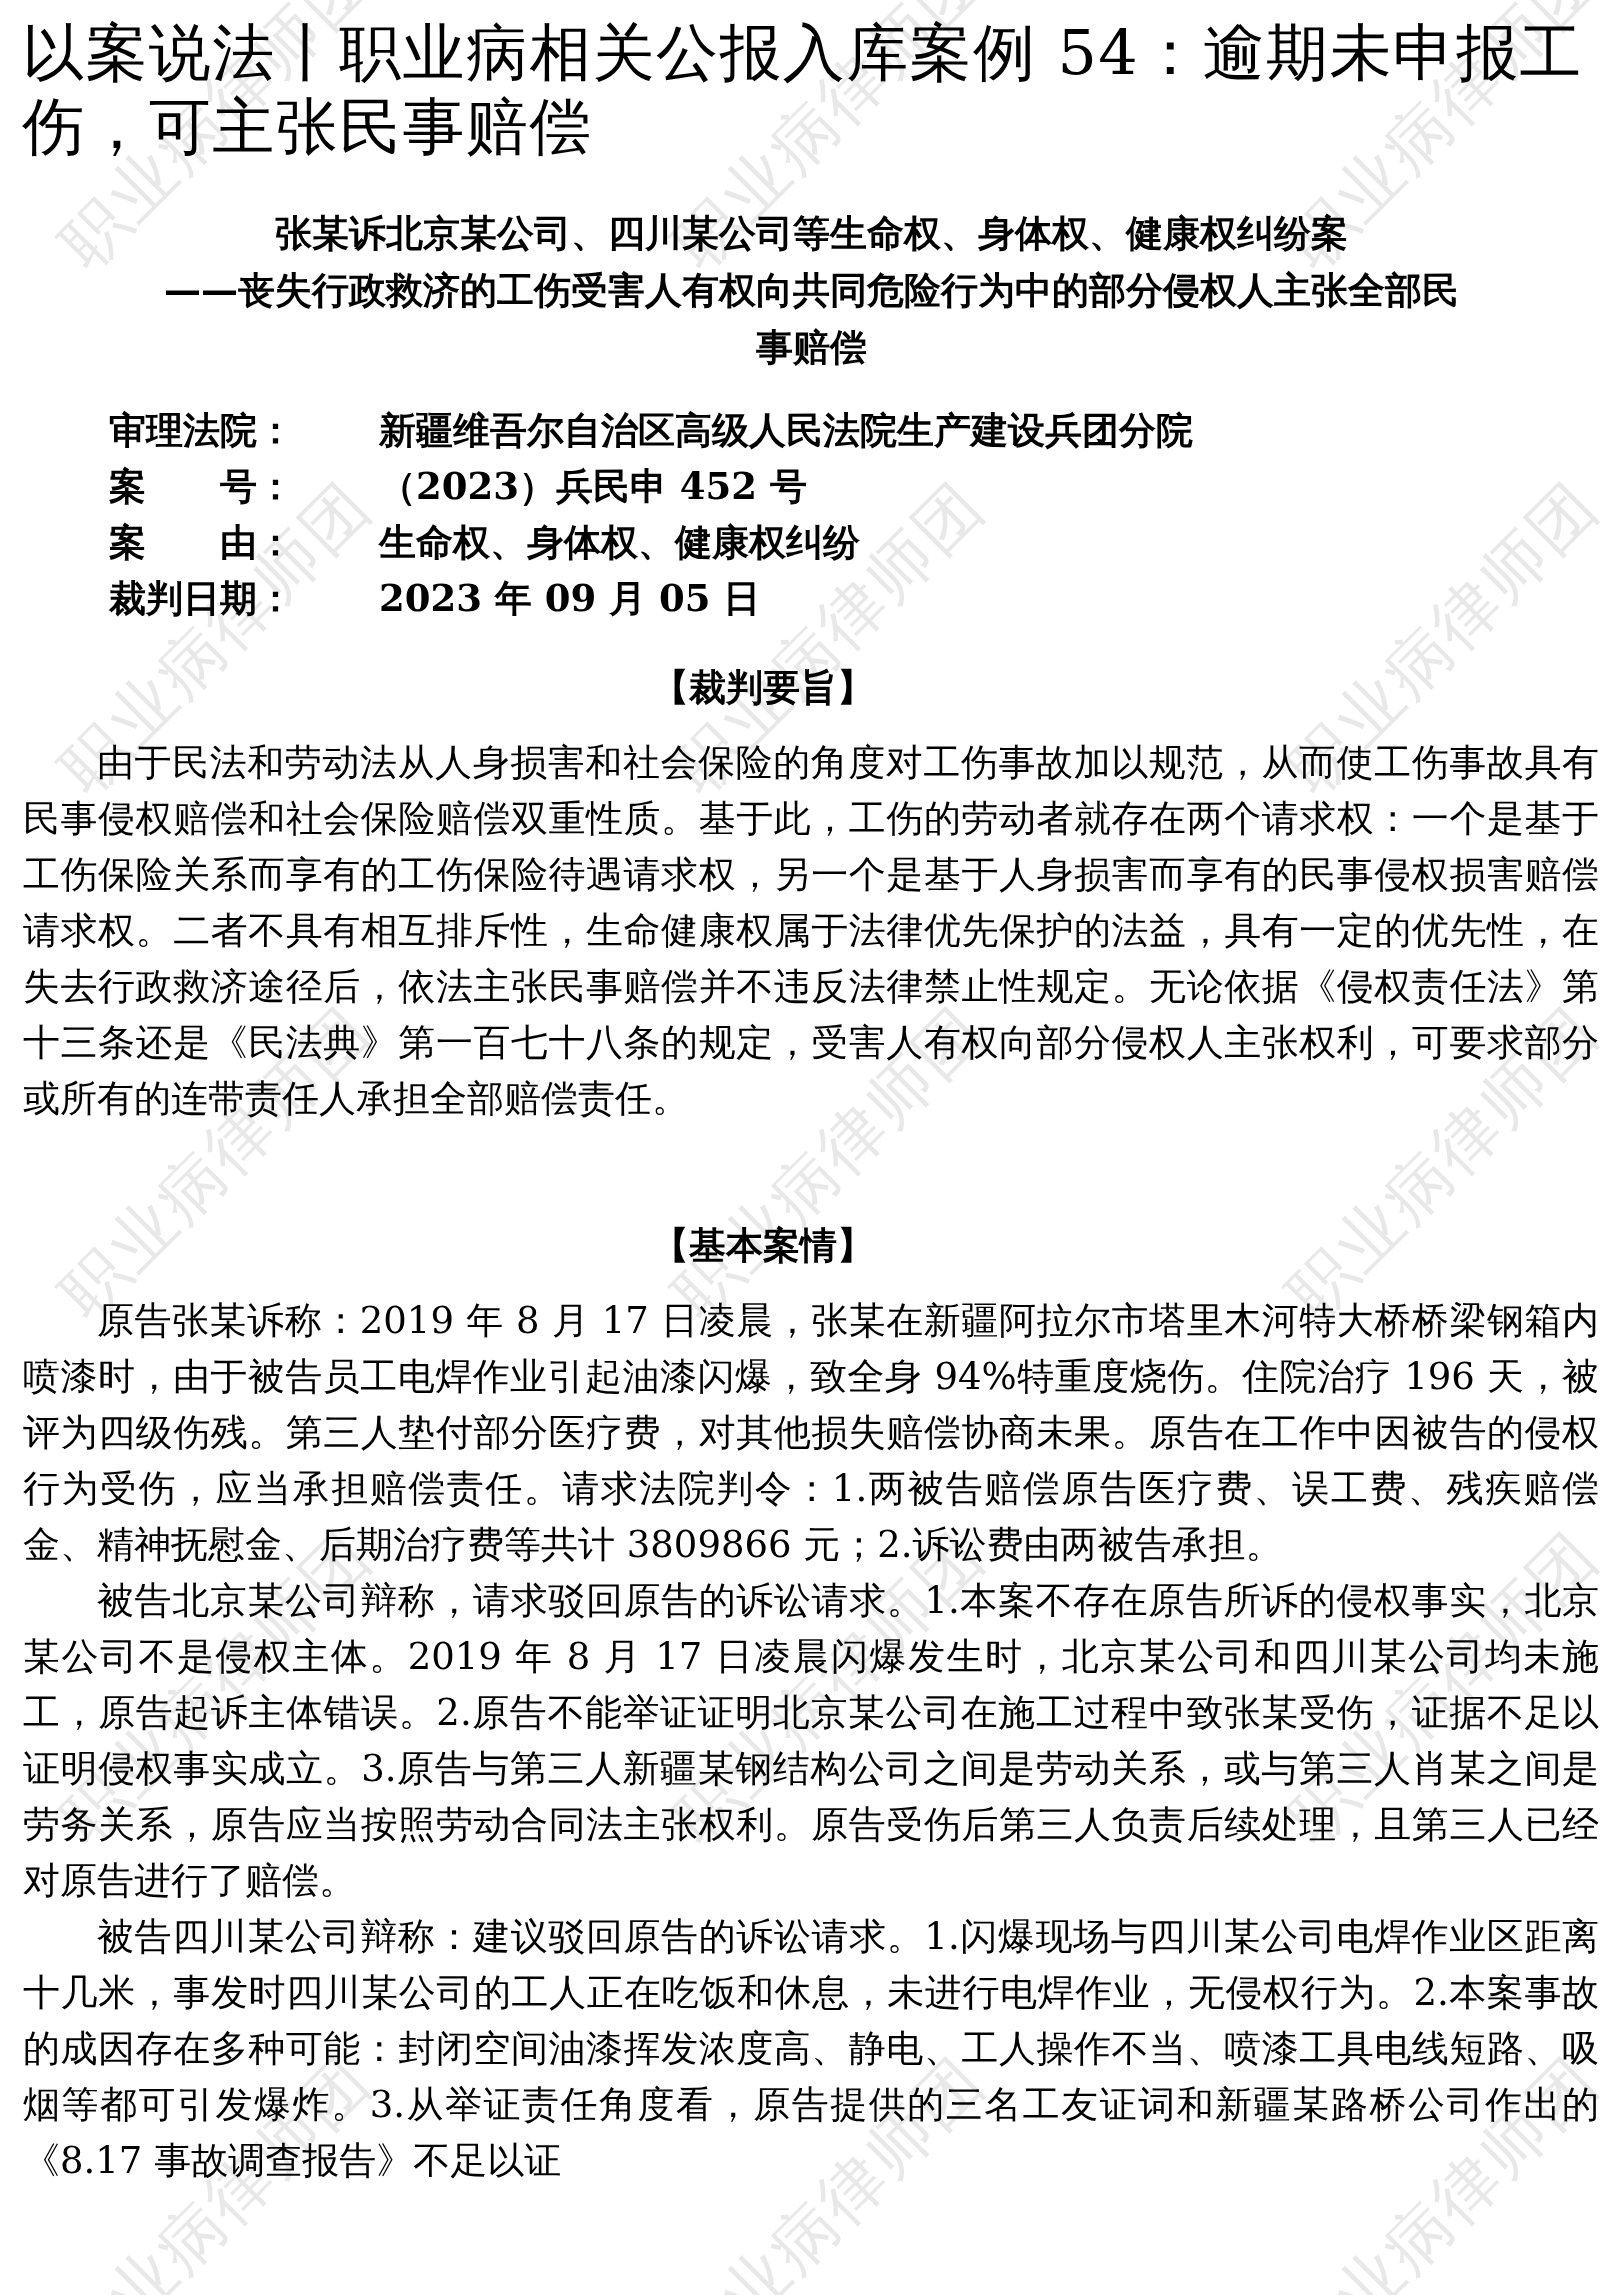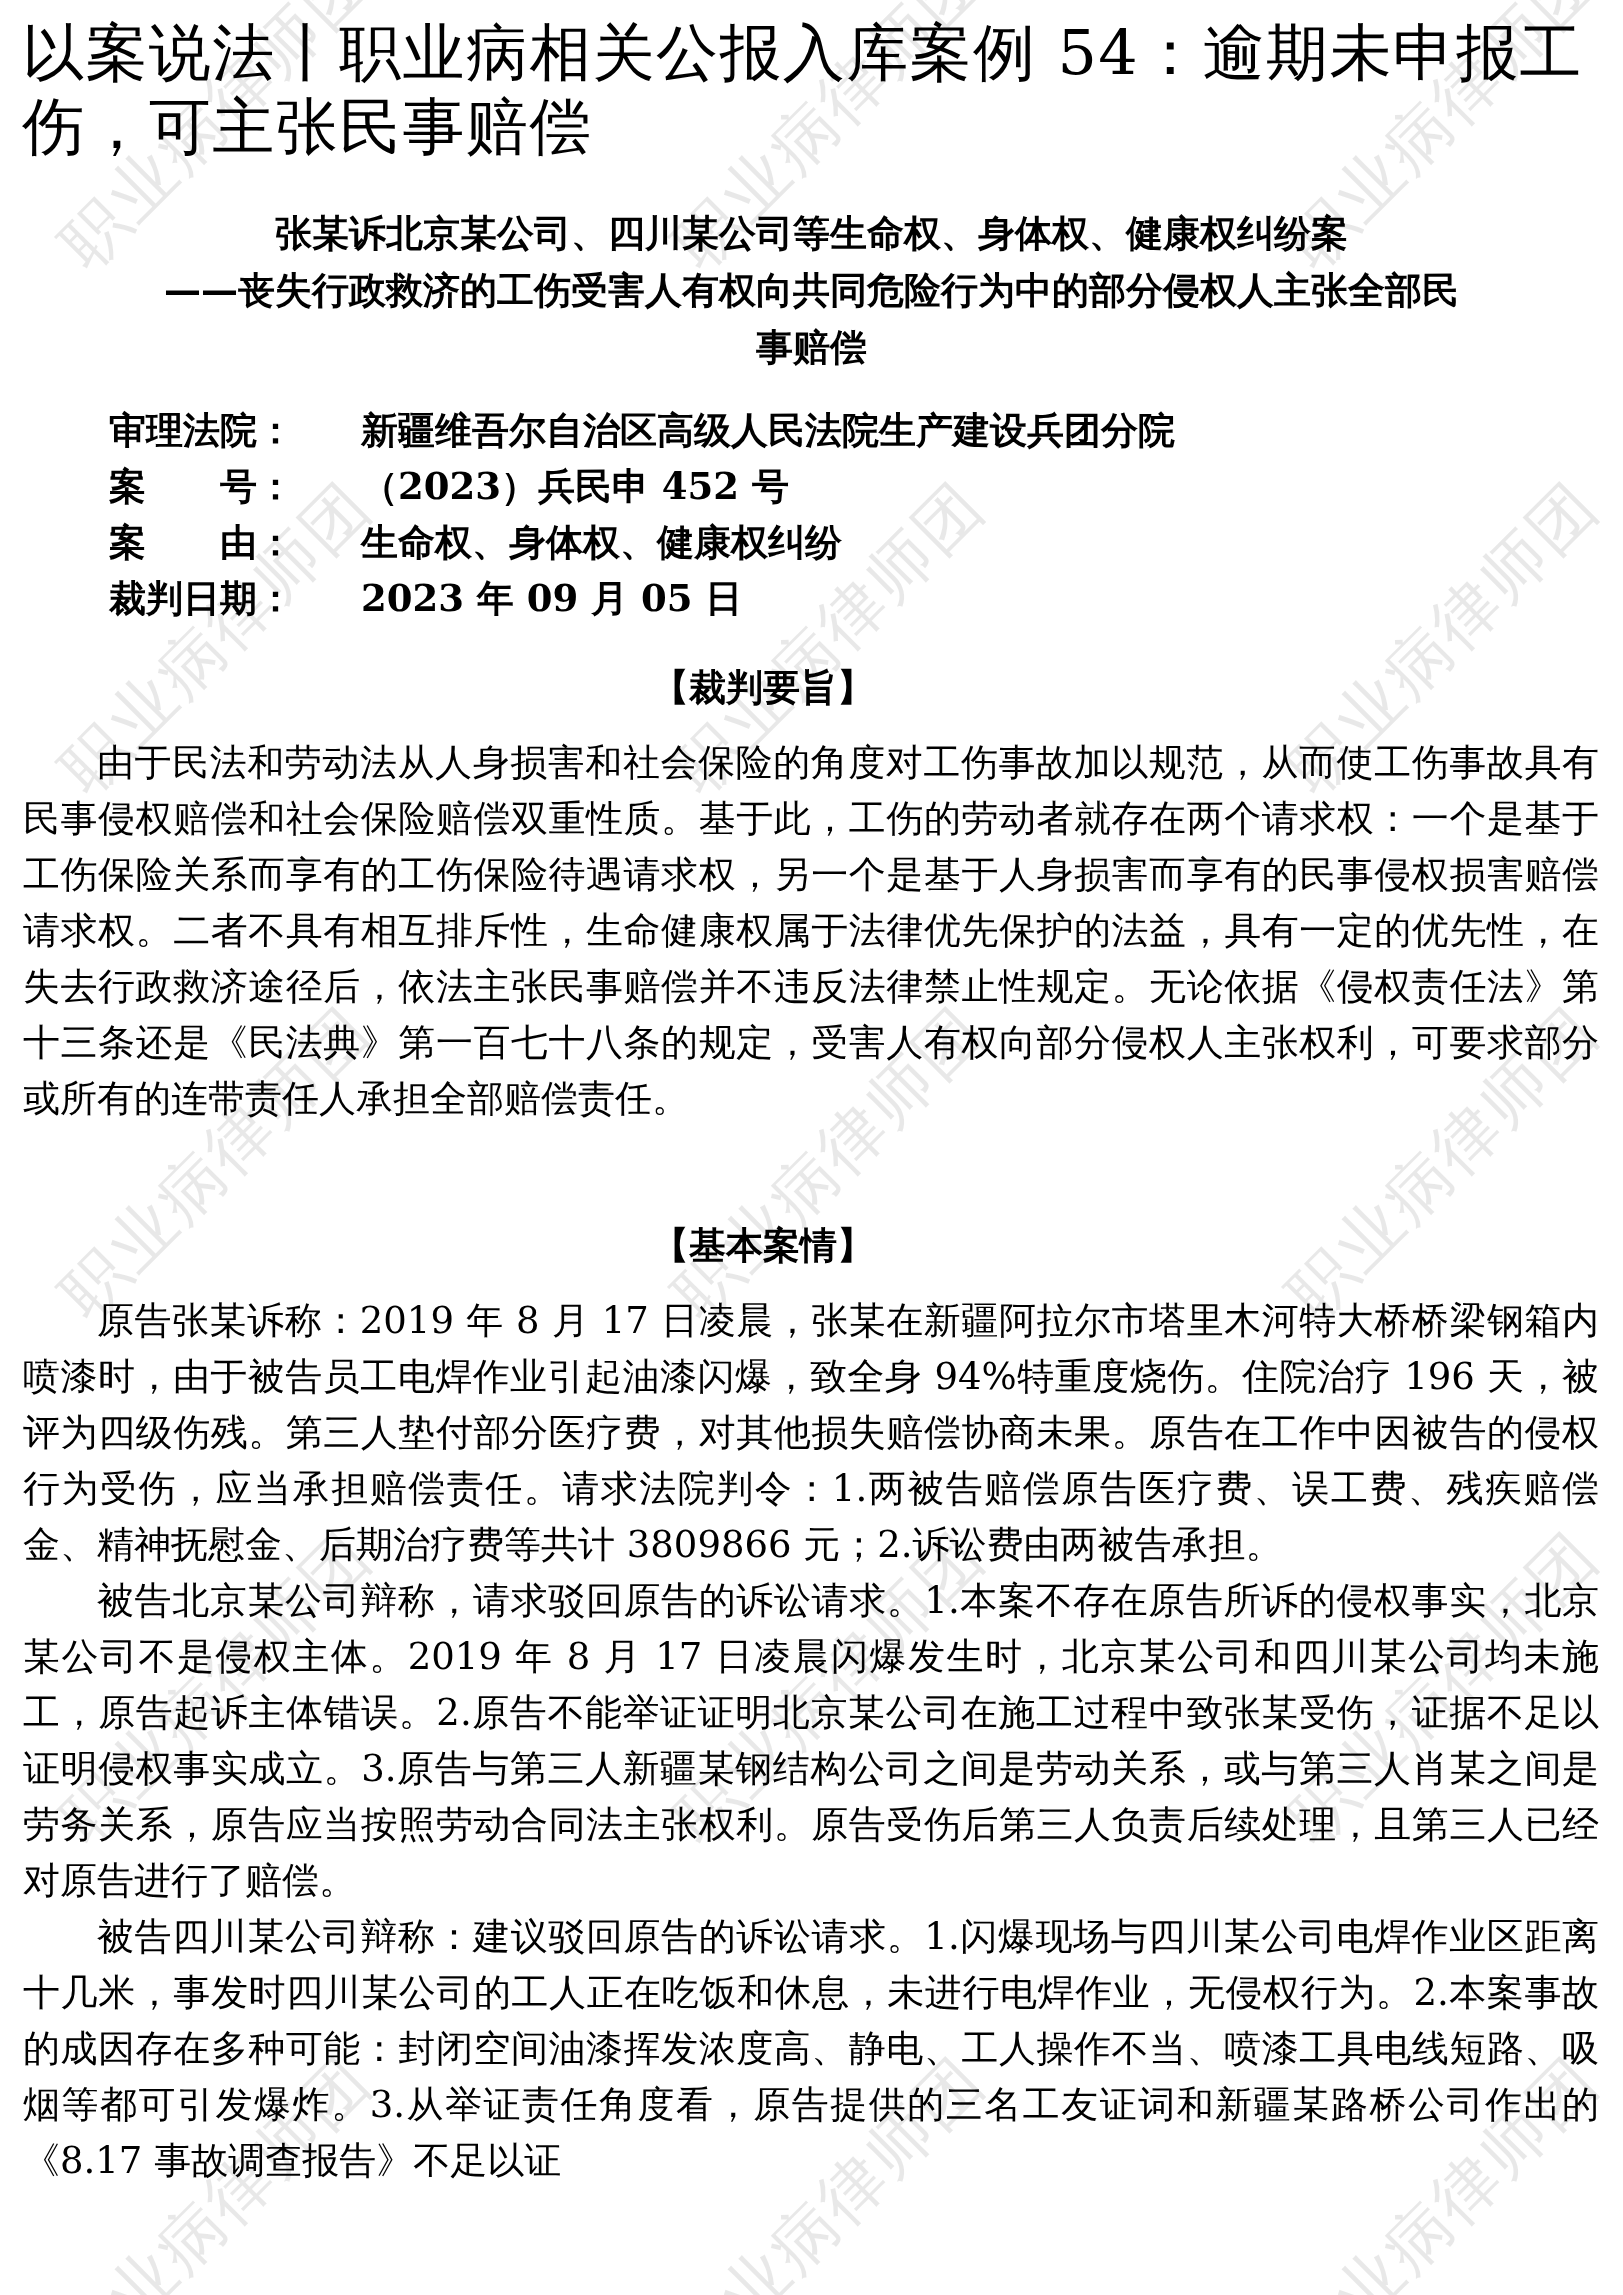--- a/index.html
+++ b/index.html
@@ -48,20 +48,21 @@
     .meta {
       position: absolute;
       left: 109px;
       top: 402px;
       font-size: 37px;
       line-height: 56px;
     }
     .meta-row {
       display: flex;
       align-items: baseline;
+      gap: 18px;
     }
     .meta-label {
       width: 252px;
       font-weight: bold;
       white-space: pre;
     }
     .meta-value {
       font-weight: bold;
       text-align: center;
     }

